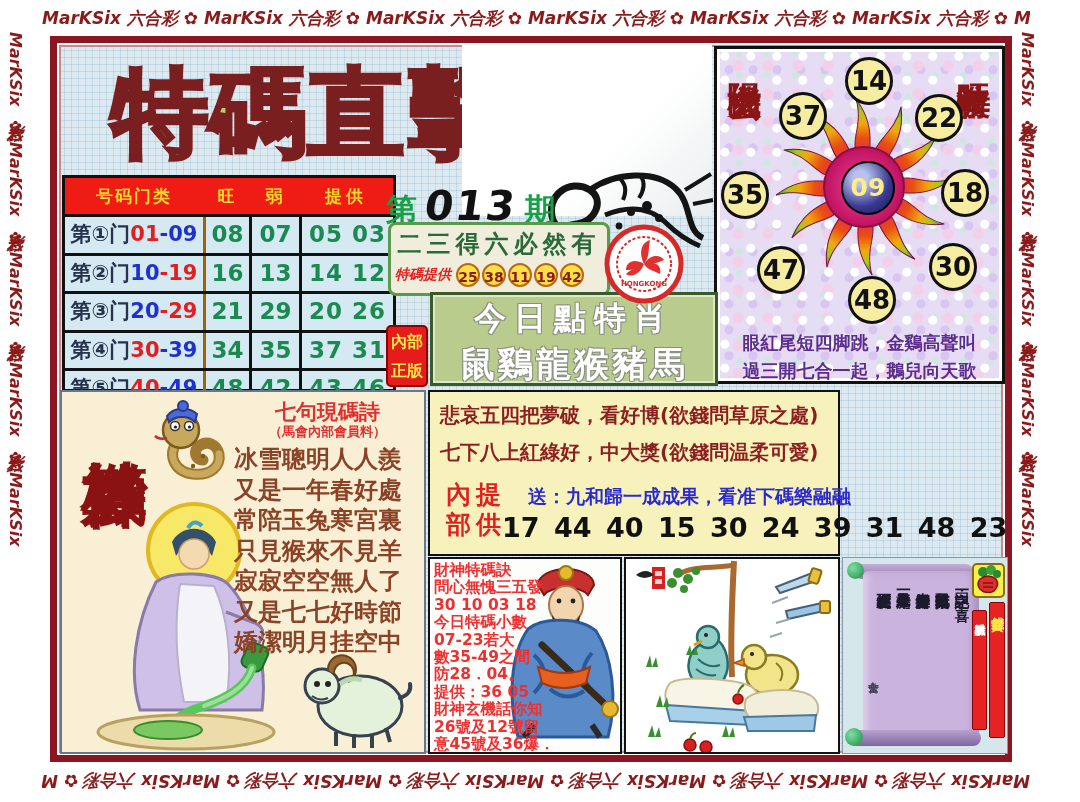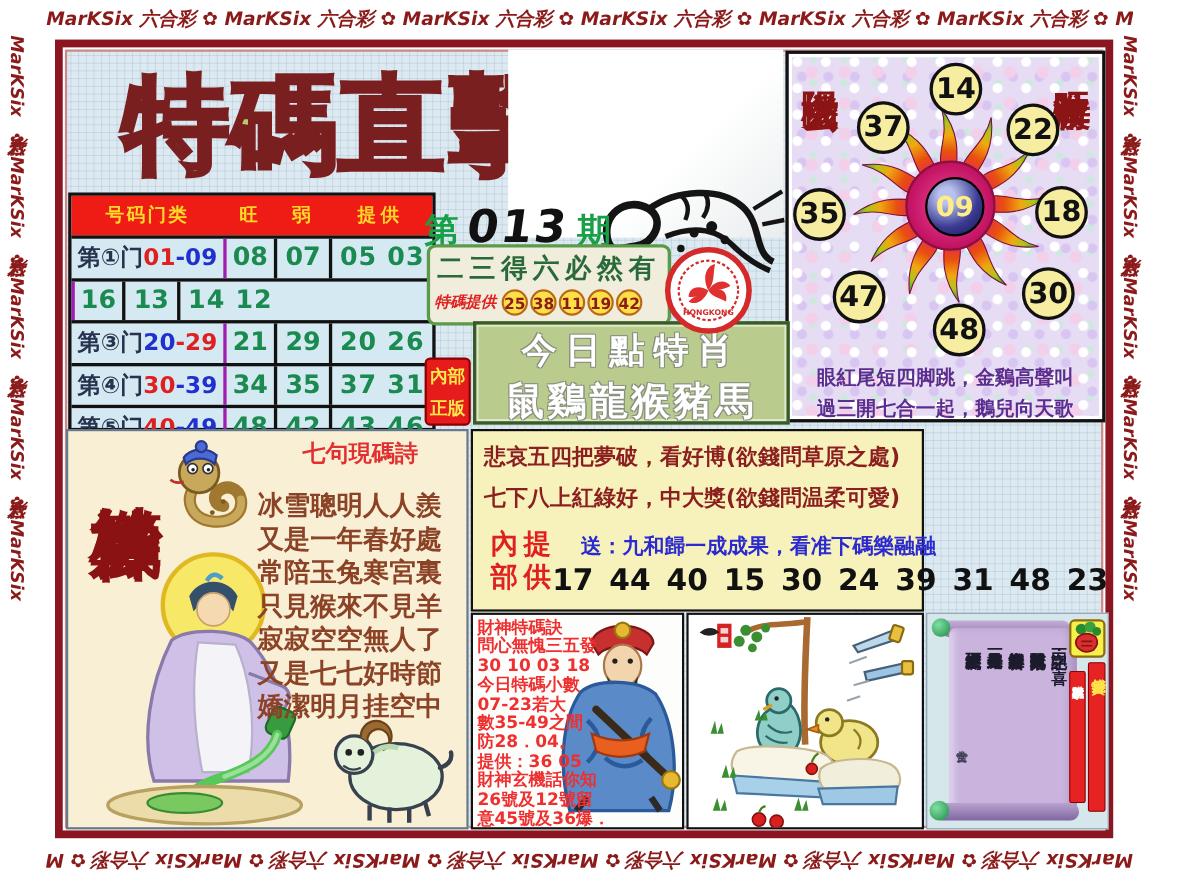--- a/index.html
+++ b/index.html
@@ -35,21 +35,21 @@
   #table{left:62px;top:175px;width:334px;height:217px;z-index:2;background:#d4e9f2;
          border:3px solid #111;box-sizing:border-box;}
   #thead{display:flex;background:#ee1c14;color:#ffd928;font-weight:900;font-size:17px;height:36px;line-height:36px;}
   .hc0{width:138px;text-align:center;letter-spacing:2px;}
   .hc1{width:46px;text-align:center;}
   .hc2{width:50px;text-align:center;}
   .hc3{width:94px;text-align:center;letter-spacing:4px;}
   .trow{display:flex;height:35.6px;line-height:35.6px;border-top:3px solid #111;font-weight:900;}
   .tc{box-sizing:border-box;text-align:center;font-size:23px;}
   .tgate{width:138px;color:#26324e;white-space:nowrap;font-size:21px;}
-  .tv{width:46px;border-left:3px solid #a21caf;color:#1a8a50;text-align:center;}
+  .tv{width:46px;border-left:3px solid #a16207;color:#1a8a50;text-align:center;}
   .tv2{width:50px;border-left:3px solid #111;color:#1a8a50;}
   .tv3{width:94px;border-left:3px solid #111;color:#1a8a50;letter-spacing:1px;}
   .cr{color:#e02020;} .cb{color:#2030d0;}
   
   #tipbox{left:388px;top:222px;width:222px;height:74px;z-index:4;background:#f1eddc;
           border:3px solid #5a9a4a;border-radius:8px;box-sizing:border-box;text-align:center;}
   #tipbox .slogan{font-size:24px;font-weight:700;color:#2a6a3a;letter-spacing:5px;margin-top:3px;}
   #tiprow{display:flex;align-items:center;justify-content:flex-start;padding-left:4px;margin-top:3px;}
   #tiplabel{color:#e02020;font-weight:900;font-style:italic;font-size:14px;white-space:nowrap;margin-right:3px;}
   .ball-s{display:inline-block;width:24px;height:24px;line-height:24px;border-radius:50%;
@@ -182,20 +182,21 @@
       <div class="hc2">弱</div>
       <div class="hc3">提供</div>
     </div>
     <div class="trow">
       <div class="tc tgate"><span>第①门</span><span class="cr">01</span><span class="cb">-09</span></div>
       <div class="tc tv">08</div>
       <div class="tc tv2">07</div>
       <div class="tc tv3">05 03</div>
     </div>
     <div class="trow">
+      <div class="tc tgate"><span>第②门</span><span class="cb">10</span><span class="cr">-19</span></div>
       <div class="tc tv">16</div>
       <div class="tc tv2">13</div>
       <div class="tc tv3">14 12</div>
     </div>
     <div class="trow">
       <div class="tc tgate"><span>第③门</span><span class="cb">20</span><span class="cr">-29</span></div>
       <div class="tc tv">21</div>
       <div class="tc tv2">29</div>
       <div class="tc tv3">20 26</div>
     </div>
@@ -331,20 +332,21 @@
       <path d="M48,88 l0,14 M66,90 l0,14 M84,90 l0,14 M98,84 l4,14" stroke="#38424e" stroke-width="4"></path>
       <circle cx="34" cy="42" r="17" fill="#e4f2dc" stroke="#38424e" stroke-width="3"></circle>
       <path d="M40,26 a14,14 0 1 1 20,12 a10,10 0 1 0 -14,-8" fill="#9a6a32" stroke="#6a4418" stroke-width="2"></path>
       <circle cx="29" cy="40" r="3" fill="#222"></circle>
         <circle cx="40" cy="40" r="3" fill="#222"></circle>
       <path d="M24,52 q8,6 16,2" fill="none" stroke="#38424e" stroke-width="2"></path>
       <path d="M112,54 q12,-4 10,-14" fill="none" stroke="#38424e" stroke-width="4" stroke-linecap="round"></path>
       <path d="M52,40 q10,-8 22,-4" fill="none" stroke="#b8d8b0" stroke-width="5"></path>
     </svg>
     <div class="abs" id="ptitle">七句現碼詩</div>
+    <div class="abs" id="psub">（馬會內部會員料）</div>
     <div class="abs" id="plines">
       <div>冰雪聰明人人羨</div>
       <div>又是一年春好處</div>
       <div>常陪玉兔寒宮裏</div>
       <div>只見猴來不見羊</div>
       <div>寂寂空空無人了</div>
       <div>又是七七好時節</div>
       <div>嬌潔明月挂空中</div>
     </div>
   </div>

